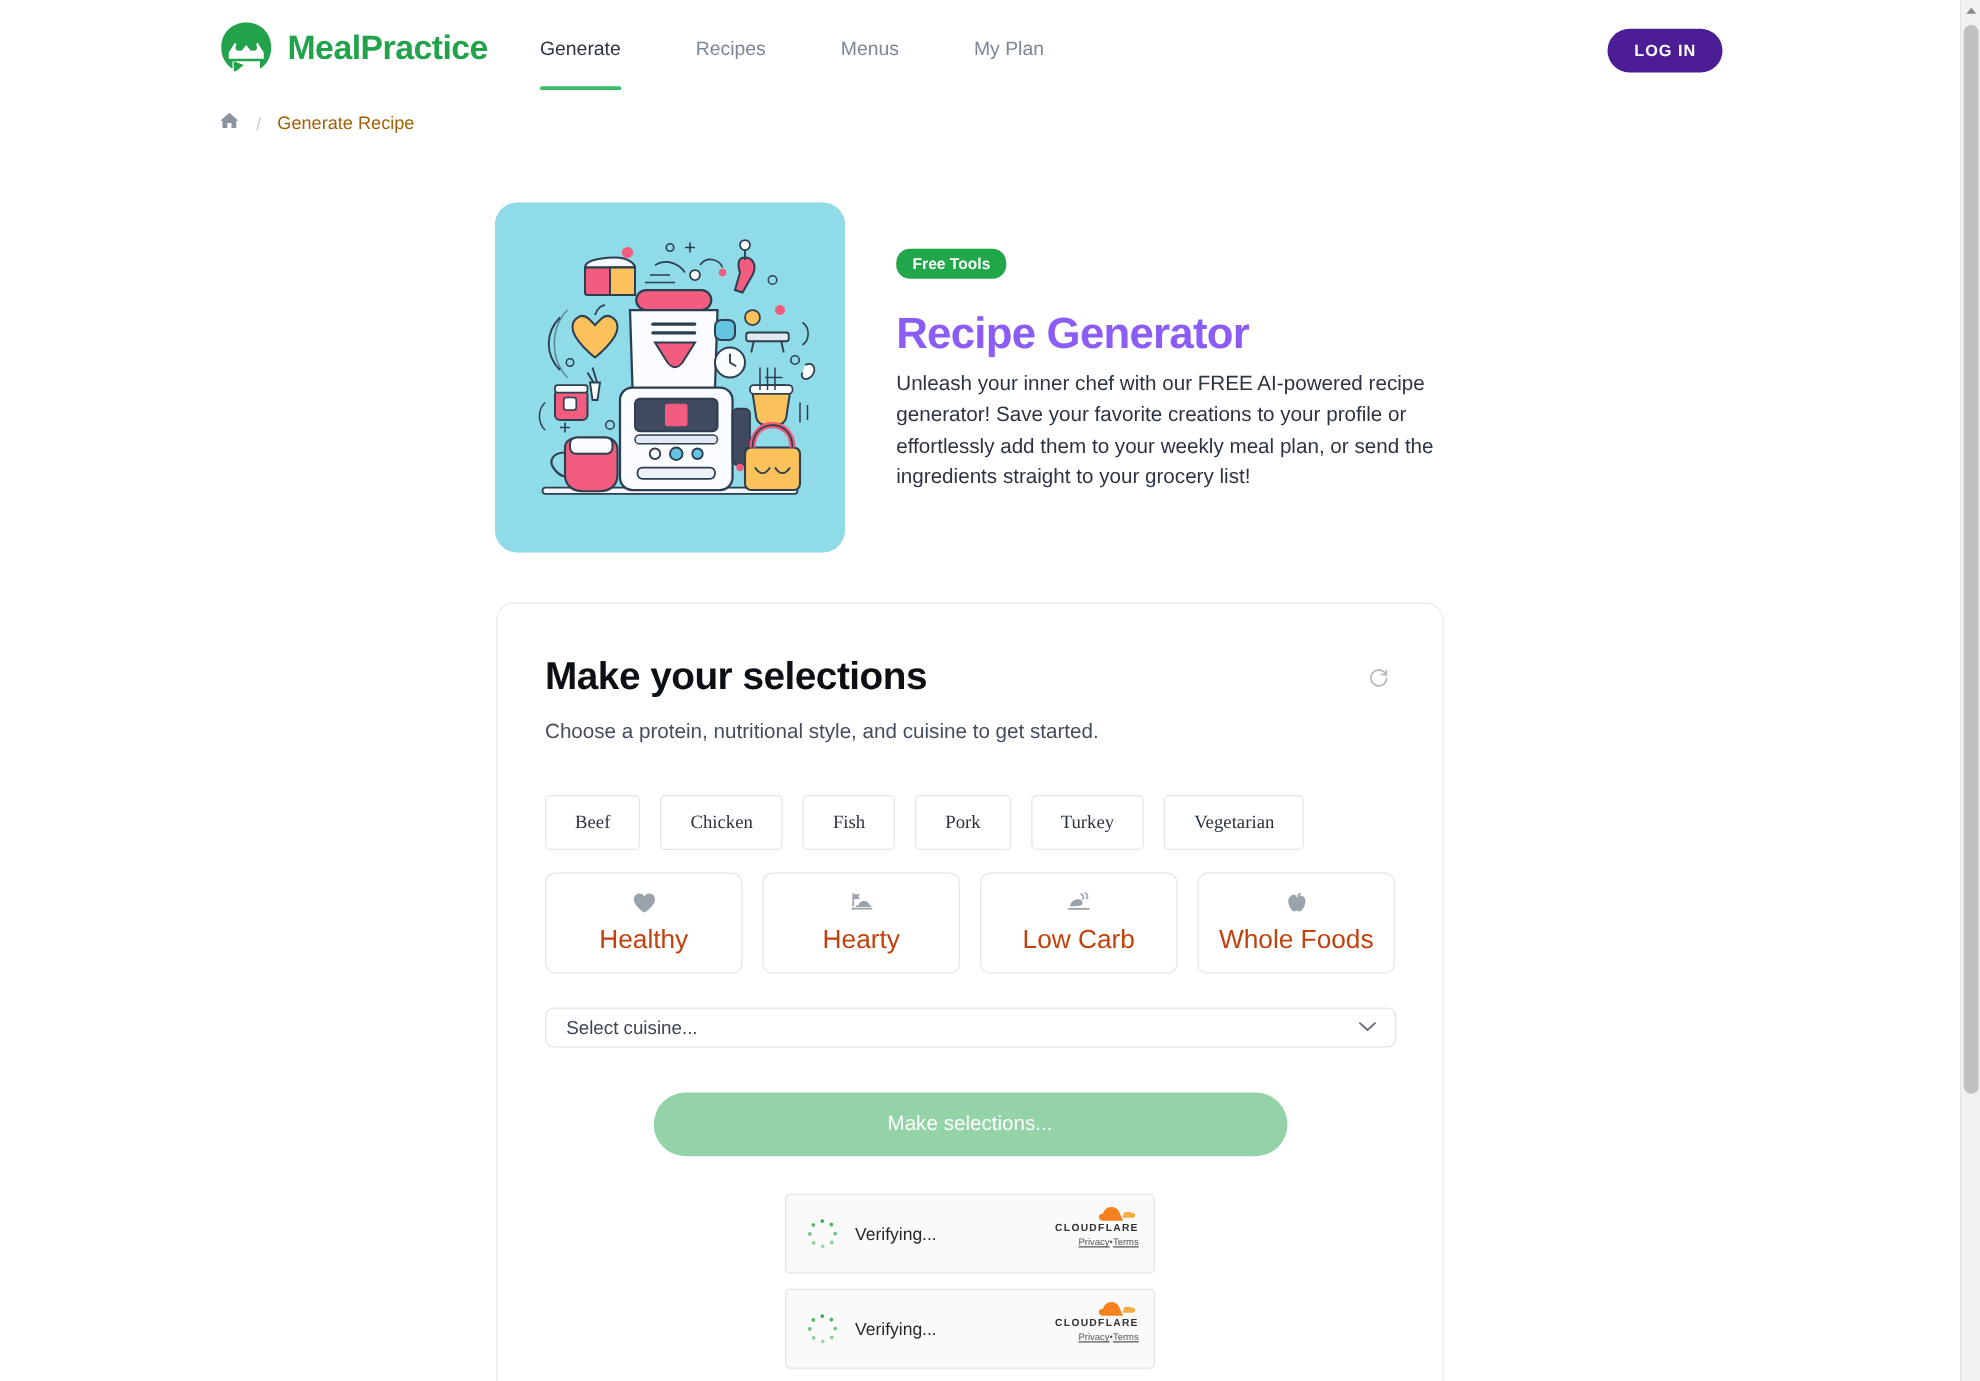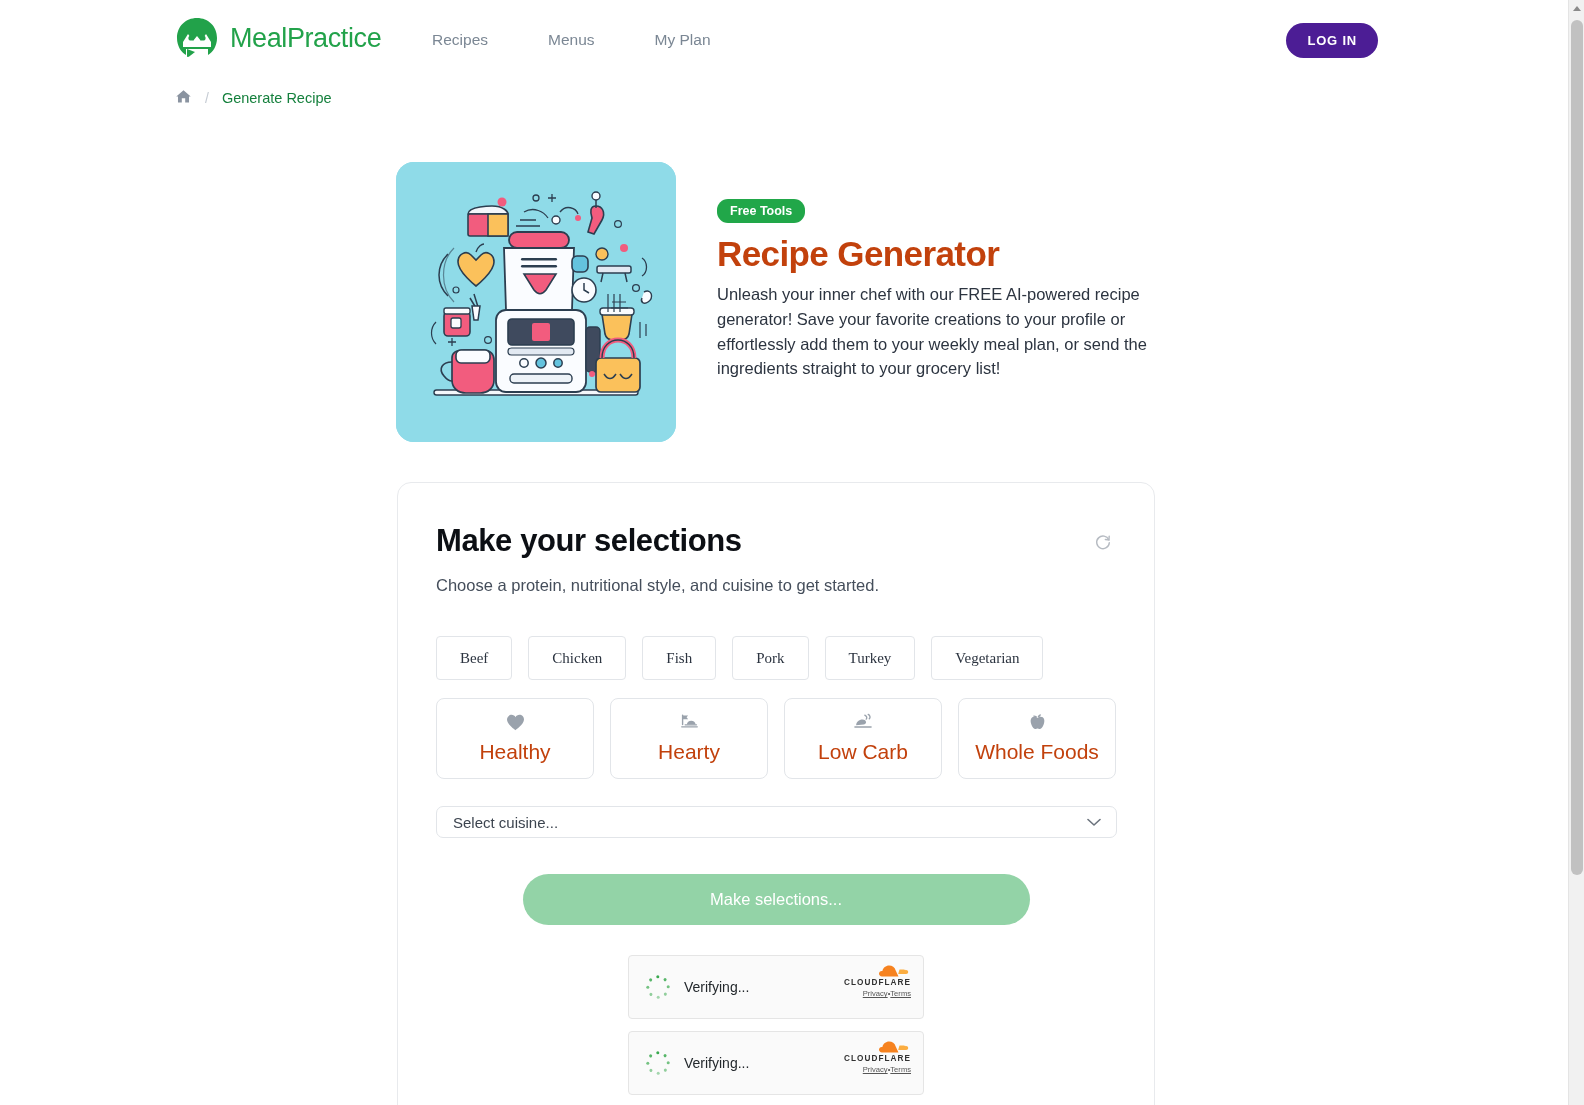--- a/index.html
+++ b/index.html
@@ -34,21 +34,21 @@
     position: absolute;
     left: 175px; top: 16px;
     display: flex; align-items: center; gap: 11px;
   }
   .brand-mark {
     width: 44px; height: 44px;
     position: relative;
   }
   .brand-name {
     font-size: 27px;
-    font-weight: 400;
+    font-weight: 700;
     color: #22a24a;
     letter-spacing: -0.4px;
   }
   .nav {
     position: absolute;
     left: 432px; top: 0;
     height: 80px;
     display: flex; align-items: center;
     gap: 0px;
   }
@@ -89,21 +89,21 @@
 
   
   .breadcrumb {
     position: absolute;
     left: 175px; top: 88px;
     display: flex; align-items: center; gap: 13px;
     font-size: 14.5px;
     color: #8a93a0;
   }
   .crumb-sep { color: #c5cbd3; font-size: 14px; }
-  .crumb-text { color: #15803d; cursor: pointer; }
+  .crumb-text { color: #a16207; cursor: pointer; }
 
   
   .hero {
     position: absolute;
     left: 396px; top: 162px;
     display: flex;
     gap: 41px;
   }
   .hero-img {
     width: 280px; height: 280px;
@@ -117,24 +117,24 @@
   .badge {
     display: inline-block;
     background: #21a749;
     color: #fff;
     font-size: 12.5px;
     font-weight: 600;
     padding: 5px 13px;
     border-radius: 11px;
   }
   .hero-title {
-    margin-top: 11px;
+    margin-top: 24px;
     font-size: 35px;
     font-weight: 700;
-    color: #c2410c;
+    color: #8b5cf6;
     letter-spacing: -0.6px;
   }
   .hero-desc {
     margin-top: 8px;
     font-size: 16.5px;
     line-height: 1.5;
     color: #2c3440;
     max-width: 440px;
   }
 
@@ -355,20 +355,23 @@
           <path d="M8 31 L8 26 L13 18 L18 25 L22 20 L26 25 L31 18 L36 26 L36 31 Z" fill="#ffffff"></path>
           <circle cx="16" cy="22" r="2.6" fill="#22a24a"></circle>
           <circle cx="28" cy="22" r="2.6" fill="#22a24a"></circle>
           <path d="M12 33 L12 40 C12 41 13 41.5 14.2 40.6 L20 36 L12 33 Z" fill="#22a24a"></path>
         </svg>
       </div>
       <div class="brand-name">MealPractice</div>
     </div>
 
     <div class="nav">
+      <div class="nav-item active">
+        <span>Generate</span>
+      </div>
       <div class="nav-item">
         <span>Recipes</span>
       </div>
       <div class="nav-item">
         <span>Menus</span>
       </div>
       <div class="nav-item">
         <span>My Plan</span>
       </div>
     </div>

